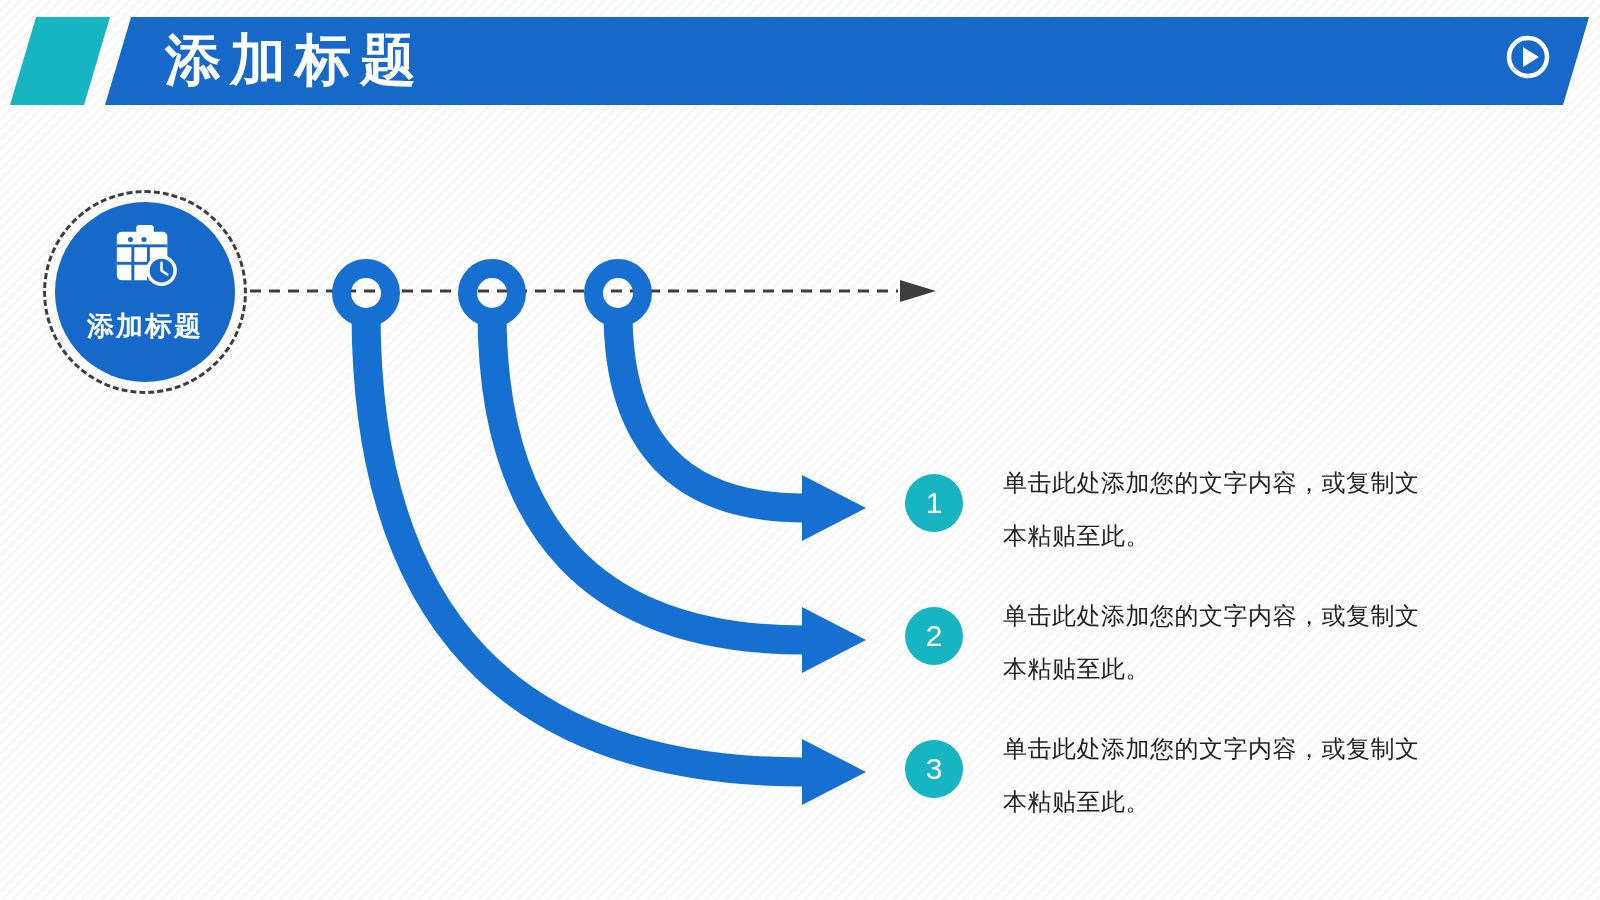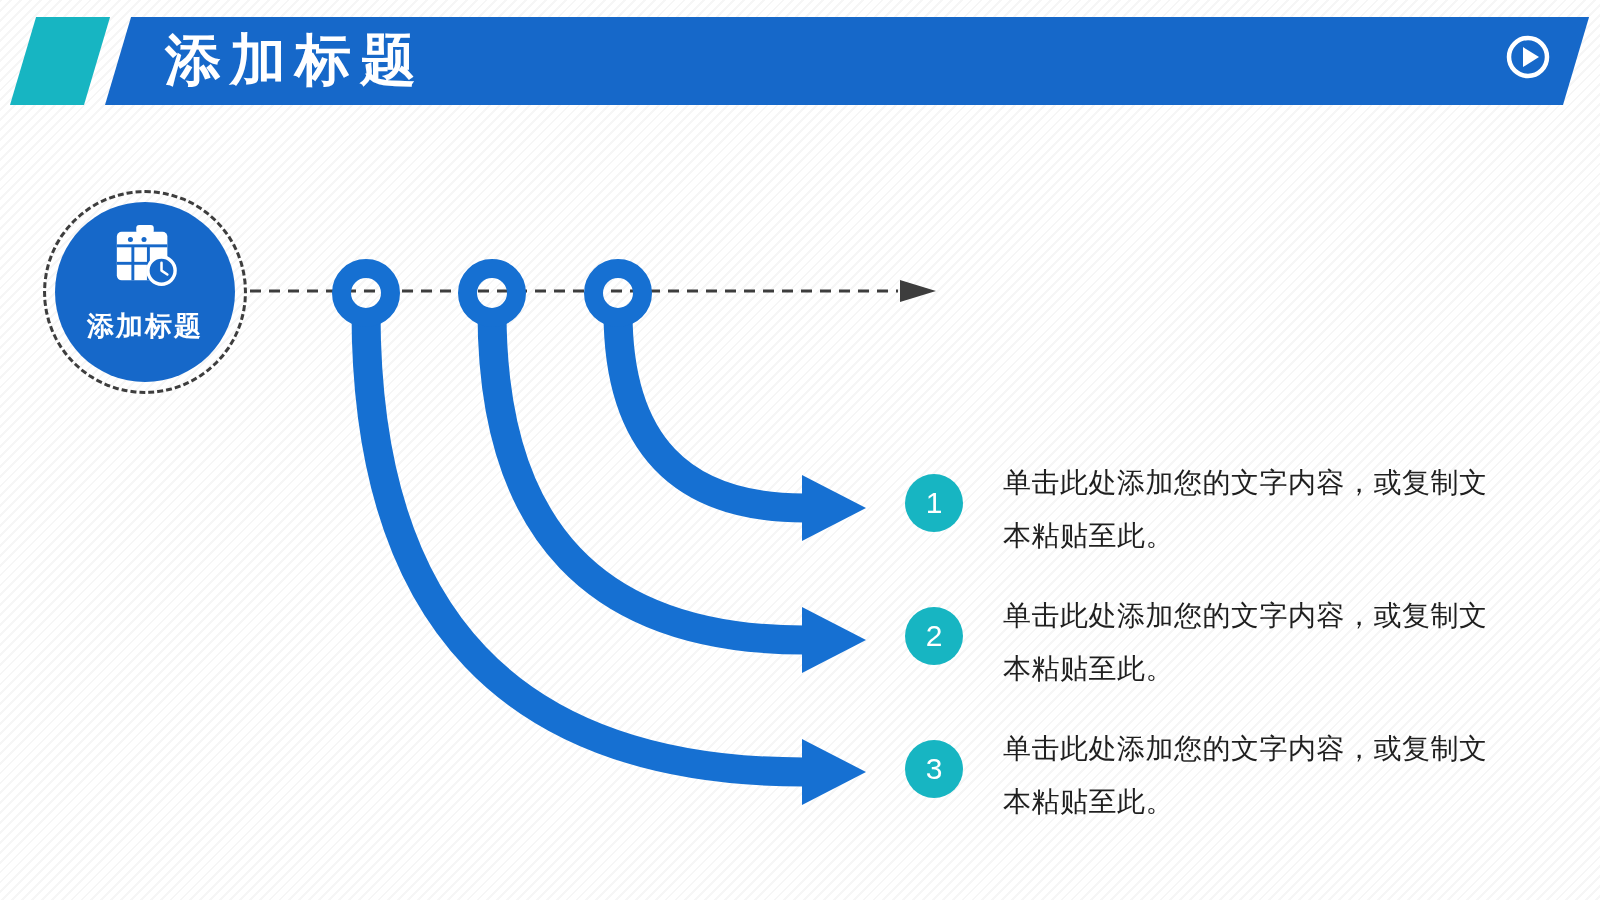--- a/index.html
+++ b/index.html
@@ -66,21 +66,21 @@
 
   
   .step-badge{
     position:absolute;left:905px;width:58px;height:58px;border-radius:50%;
     background:var(--teal);color:#fff;font-size:30px;font-weight:400;
     display:flex;align-items:center;justify-content:center;
   }
   .badge-1{top:474px;} .badge-2{top:607px;} .badge-3{top:740px;}
   .step-text{
     position:absolute;left:1003px;width:505px;
-    color:var(--text);font-size:28px;line-height:53px;letter-spacing:0.5px;
+    color:var(--text);font-size:24px;line-height:53px;letter-spacing:0.5px;
   }
   .text-1{top:456px;} .text-2{top:589px;} .text-3{top:722px;}
 </style>
 </head>
 <body>
 
 <div class="slide">
 
   <div class="band-teal"></div>
   <div class="band-blue"></div>

